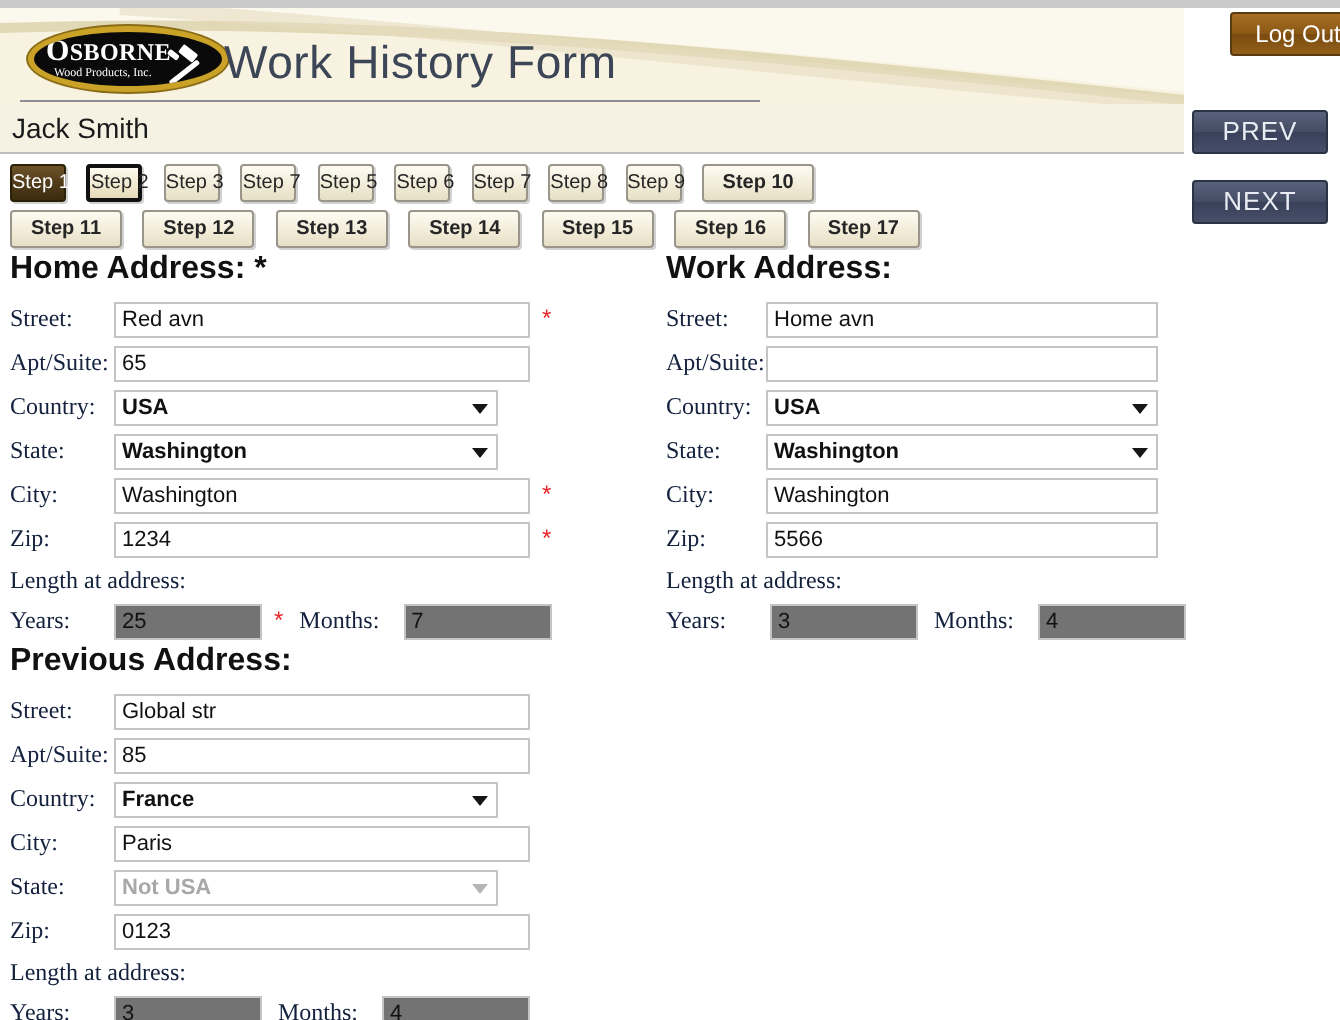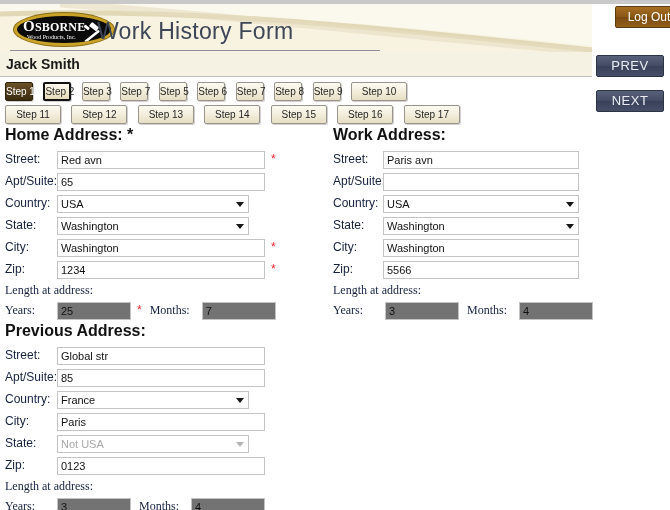--- a/index.html
+++ b/index.html
@@ -65,21 +65,21 @@
     font-family: "Liberation Serif", serif;
     font-size: 6px;
     line-height: 7px;
     white-space: nowrap;
   }
   .logo-hammer {
     position: absolute; right: 8px; top: 6px;
     width: 22px; height: 20px;
   }
   .banner-title {
-    position: absolute; left: 97px; top: 14px;
+    position: absolute; left: 112px; top: 14px;
     color: #3d4657;
     font-size: 23px;
     font-weight: normal;
     letter-spacing: 0.3px;
     white-space: nowrap;
   }
   .banner-rule {
     position: absolute; left: 10px; top: 46px;
     width: 370px; height: 1px;
     background: #8c8f99;
@@ -87,21 +87,21 @@
 
   
   .namebar {
     position: absolute; left: 0; top: 52px;
     width: 592px; height: 24px;
     background: #f6f2e3;
   }
   .namebar-text {
     position: absolute; left: 6px; top: 4px;
     font-size: 14px;
-    font-weight: bold;
+    font-weight: normal;
     color: #1a1a1a;
     white-space: nowrap;
   }
   .namebar-rule {
     position: absolute; left: 0; top: 76px;
     width: 592px; height: 1px;
     background: #bdbdbd;
   }
 
   
@@ -162,41 +162,41 @@
     background: linear-gradient(to bottom, #6d5228 0%, #4e3a18 55%, #3c2c10 100%);
     color: #ffffff;
     border-color: #2b2008;
   }
   .step.active {
     border: 2px solid #111111;
     line-height: 15px;
     background: linear-gradient(to bottom, #fdfaef 0%, #f1e9d0 55%, #e4d9b9 100%);
     font-weight: normal;
   }
-  .step.wide { width: 56px; }
+  .step.wide { width: 56px; font-weight: bold; }
 
   
   .section { position: absolute; }
   .sec-title {
     font-size: 16px;
     font-weight: bold;
     color: #111111;
     margin: 0 0 6px 0;
     white-space: nowrap;
   }
   .frow {
     height: 19px;
     margin-bottom: 3px;
     position: relative;
     white-space: nowrap;
   }
   .flabel {
     display: inline-block;
     width: 52px;
-    font-family: Liberation Sans, sans-serif;
+    font-family: Liberation Serif, serif;
     font-size: 12px;
     color: #14213d;
     vertical-align: middle;
     line-height: 19px;
     white-space: nowrap;
   }
   .finput {
     display: inline-block;
     width: 208px; height: 18px;
     border: 1px solid #c4c4c4;
@@ -217,20 +217,21 @@
     border: 1px solid #c4c4c4;
     background: #ffffff;
     color: #111111;
     font-size: 11px;
     padding: 0 3px;
     line-height: 16px;
     vertical-align: middle;
     overflow: hidden;
     white-space: nowrap;
     cursor: pointer;
+    font-weight: bold;
   }
   .fselect .arrow {
     position: absolute; right: 4px; top: 6px;
     width: 0; height: 0;
     border-left: 4px solid transparent;
     border-right: 4px solid transparent;
     border-top: 5px solid #161616;
   }
   .fselect.disabled { color: #a8a8a8; background: #ffffff; cursor: default; }
   .fselect.disabled .arrow { border-top-color: #b5b5b5; }
@@ -372,21 +373,21 @@
 
     <div class="ym-row">
       <span class="ym-label">Years:</span><span class="ym-input">25</span><span class="req">*</span><span class="ym-label m">Months:</span><span class="ym-input">7</span>
     </div>
   </div>
 
   <div class="section" id="sec-work">
     <div class="sec-title">Work Address:</div>
 
     <div class="frow">
-      <span class="flabel">Street:</span><span class="finput">Paris avn</span>
+      <span class="flabel">Street:</span><span class="finput">Home avn</span>
     </div>
 
     <div class="frow">
       <span class="flabel">Apt/Suite:</span><span class="finput"></span>
     </div>
 
     <div class="frow">
       <span class="flabel">Country:</span><span class="fselect"><span>USA</span><i class="arrow"></i></span>
     </div>
 

